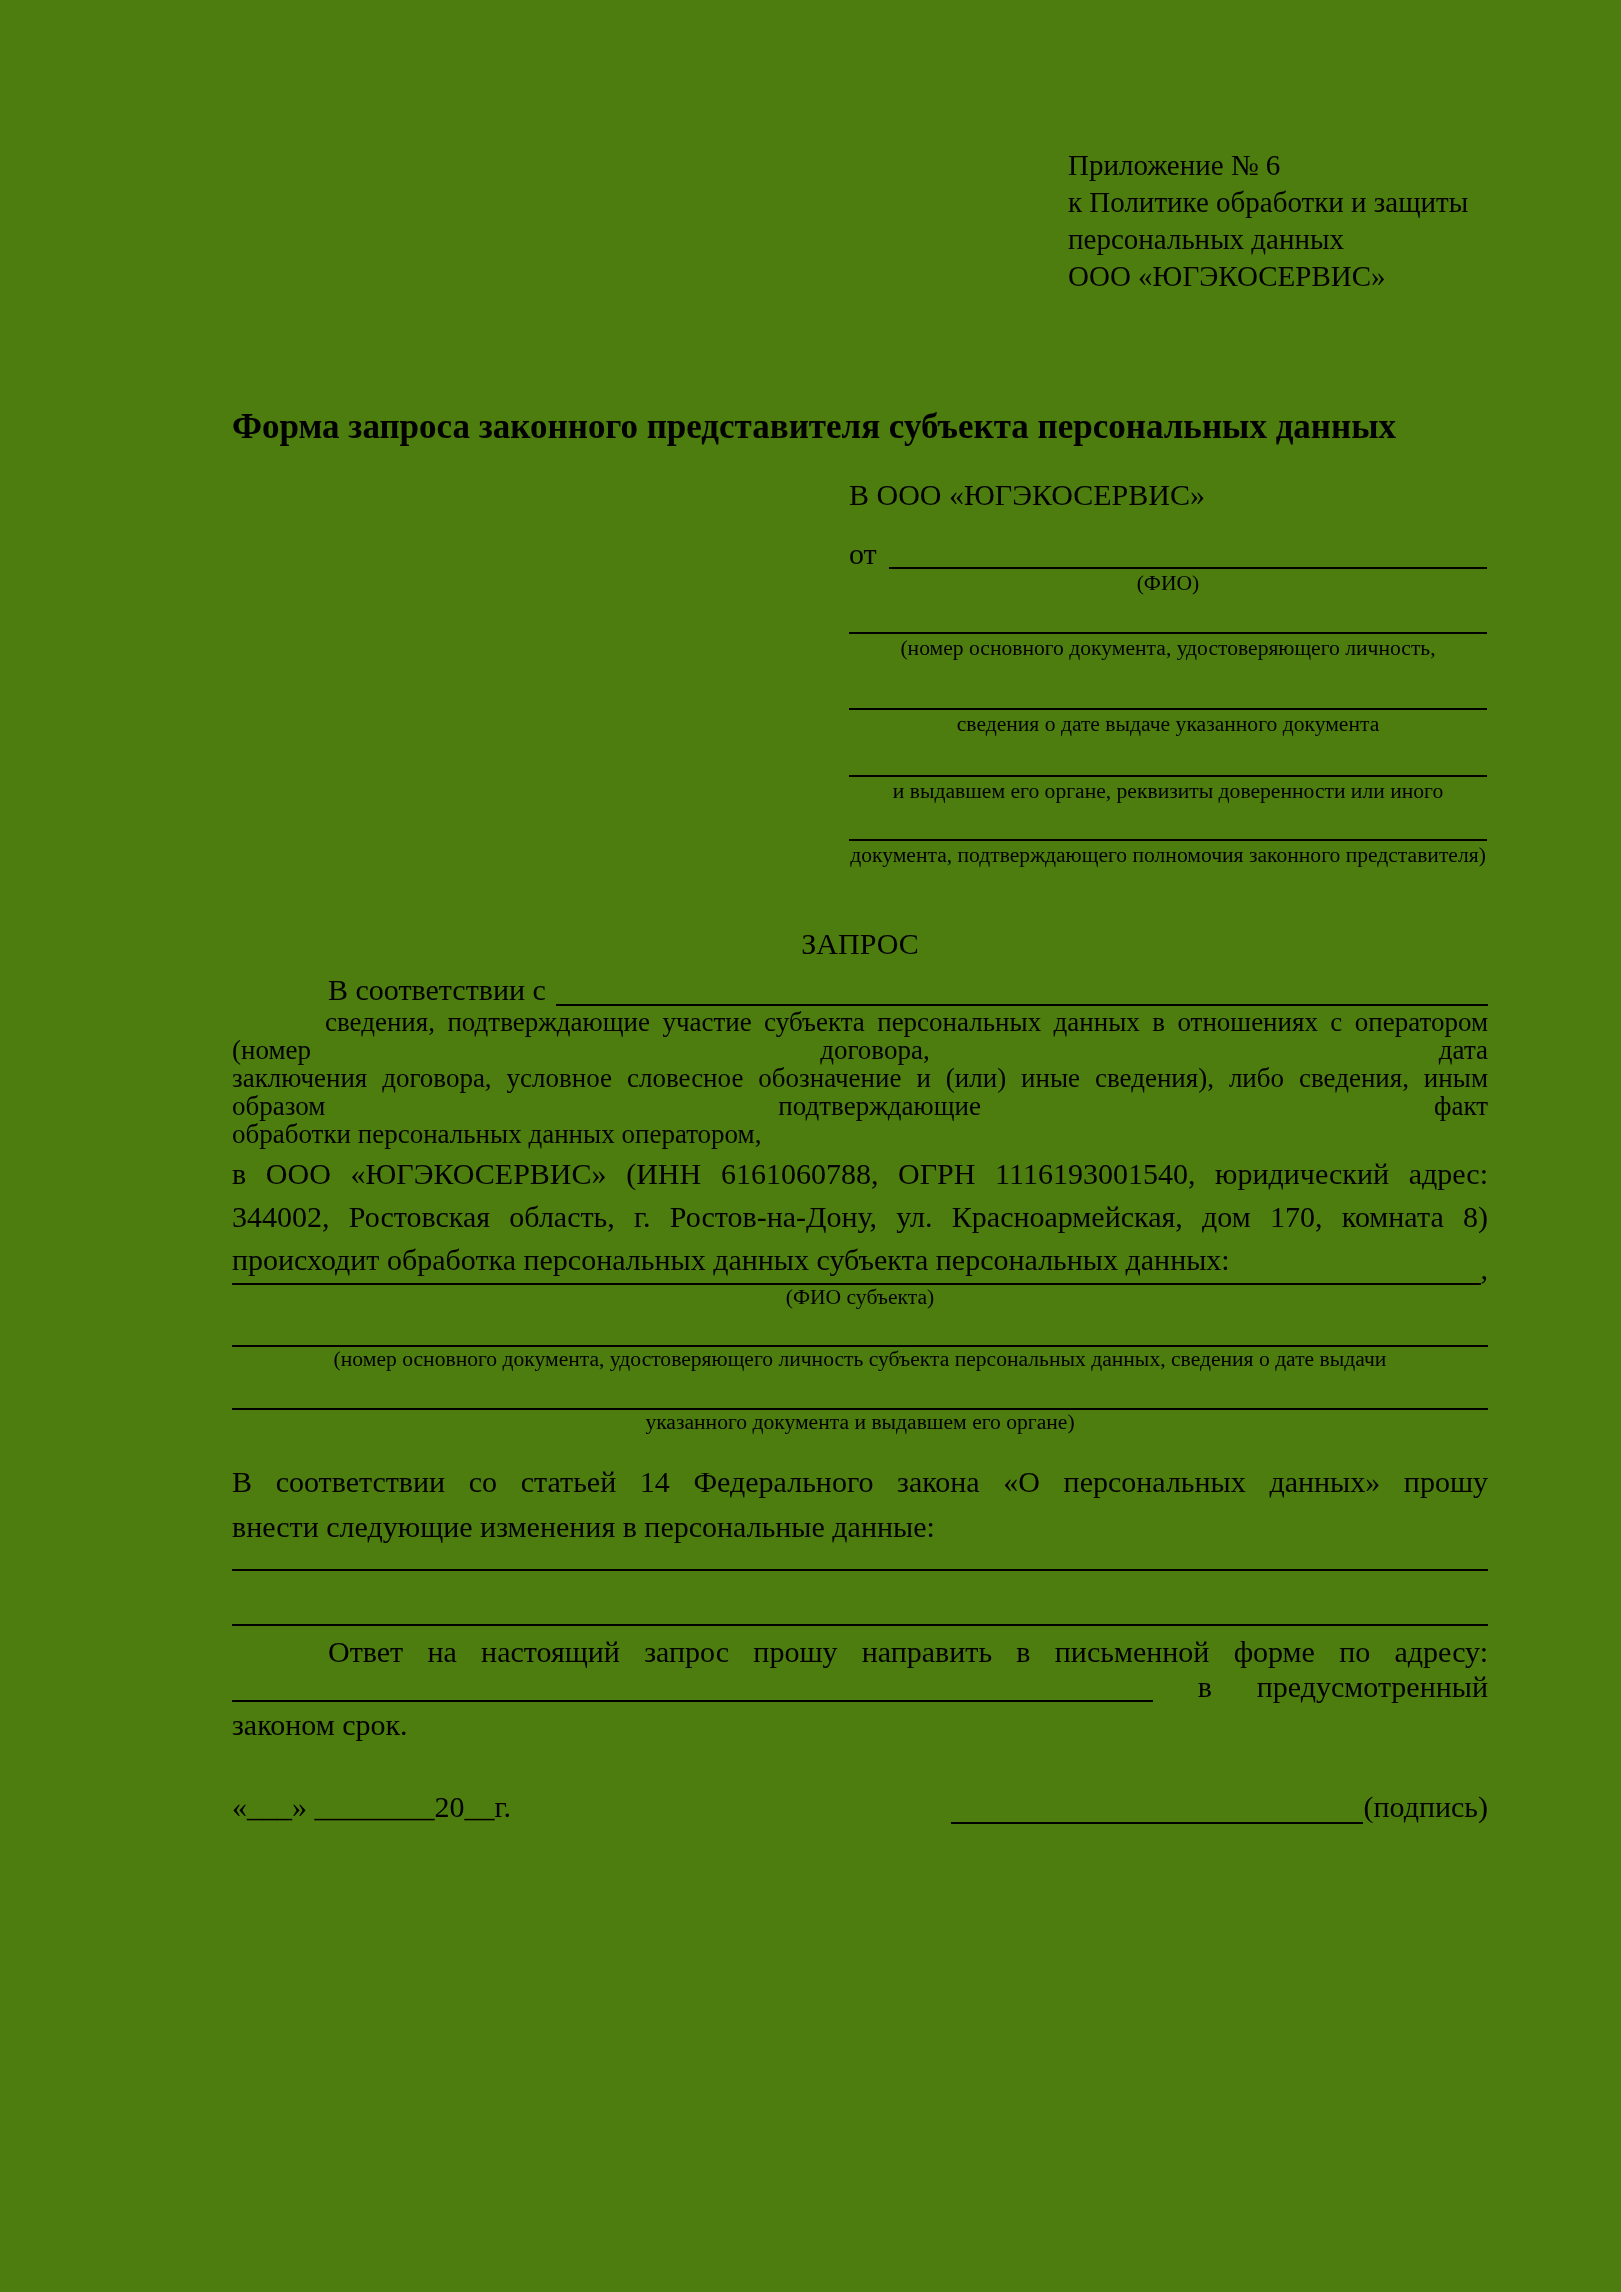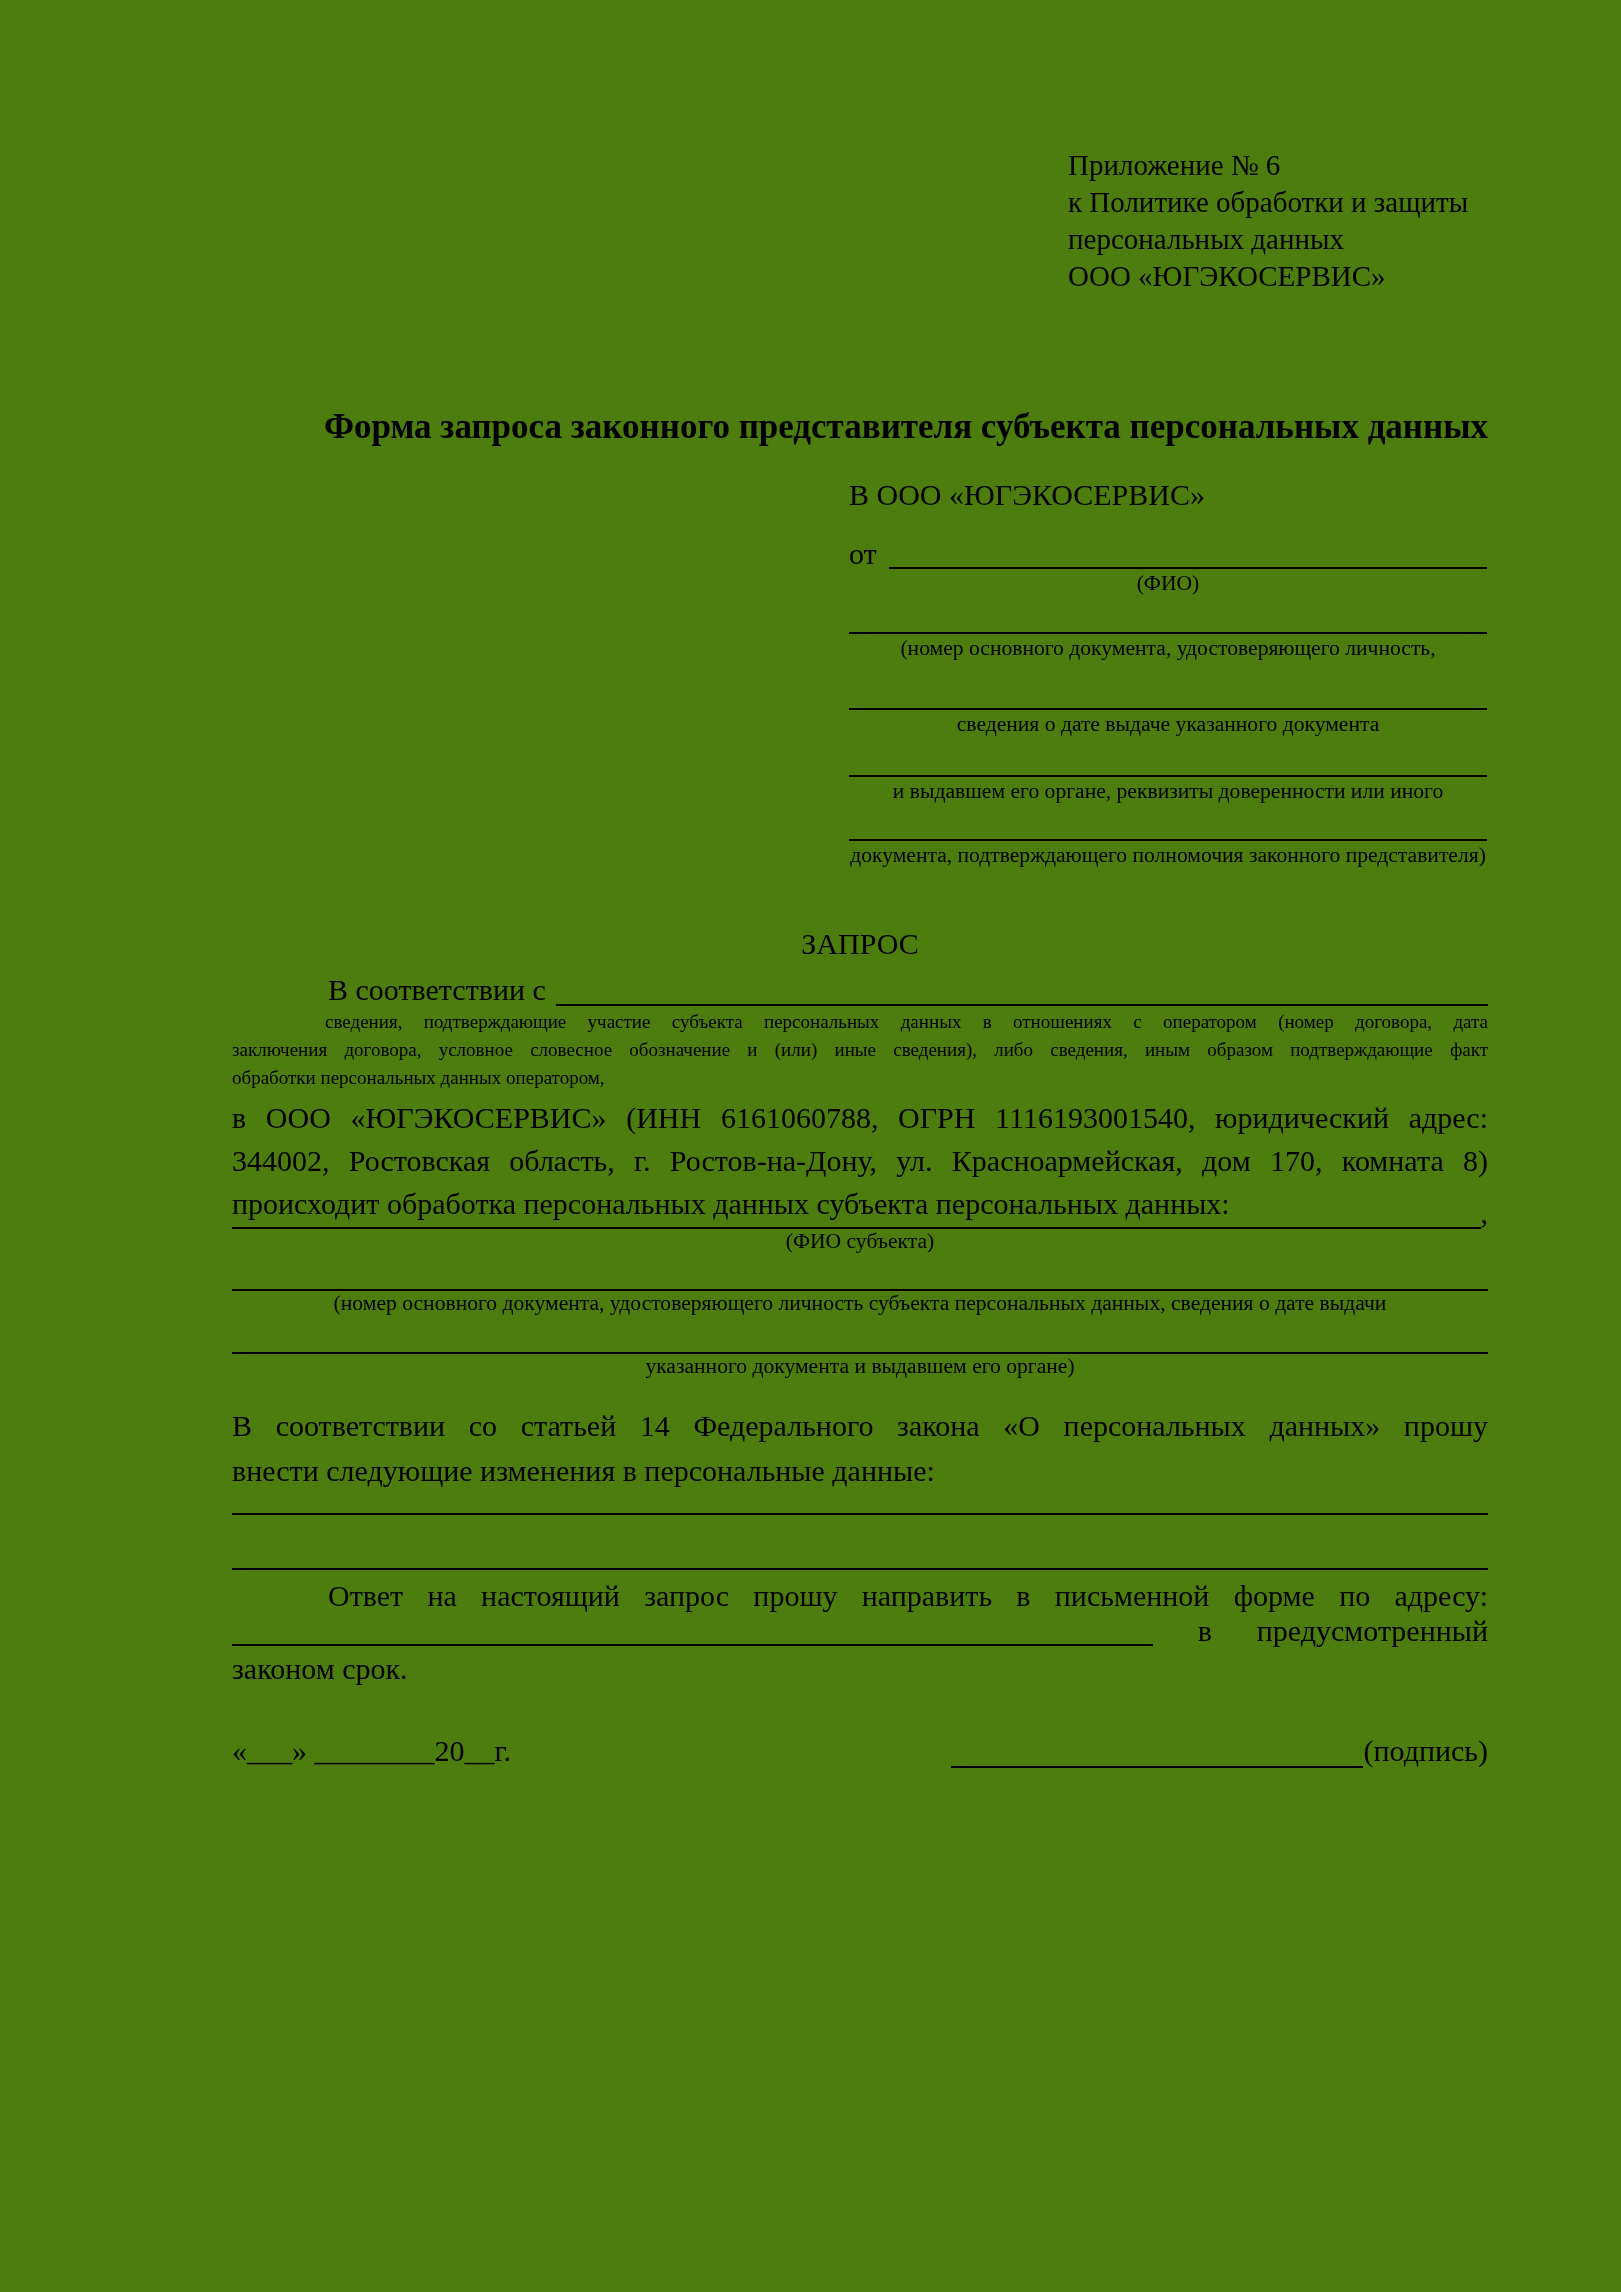--- a/index.html
+++ b/index.html
@@ -22,36 +22,36 @@
   .h20 { height: 19.6px; } .h54 { height: 53px; }
   .cap { font-size: 21.6px; line-height: 25.5px; text-align: center; }
   .row { display: flex; margin-top: 27px; }
   .row .fill { flex: 1 1 auto; align-self: stretch; }
   .jl { text-align: justify; text-align-last: justify; }
 
   
   .hdr { margin-left: 836px; font-size: 29px; line-height: 37px; white-space: nowrap; }
 
   
-  .title { margin-top: 108px; text-align: right; font-weight: bold;
+  .title { margin-top: 108px; text-align: left; font-weight: bold;
            font-size: 35px; line-height: 48px; }
 
   
   .addr { margin-left: 617px; width: 638px; margin-top: 27.4px; }
   .addr .org { line-height: 33px; }
   .addr .from-row { height: 31px; line-height: 31px; }
   .addr .from-row .fill { margin-left: 11.8px; }
   .addr .cap { margin-top: 2px; }
 
   
   .zapros { margin-top: 57px; text-align: center; line-height: 35px; }
   .intro-row { margin-top: 11.8px; height: 33px; line-height: 33px; }
   .intro-row .lbl { margin-left: 96px; white-space: nowrap; }
   .intro-row .fill { margin-left: 9.8px; }
-  .footnote { margin-top: 2px; font-size: 19px; line-height: 28px; }
+  .footnote { margin-top: 2px; font-size: 27px; line-height: 28px; }
   .footnote .ind { text-indent: 93px; }
   .body-line { line-height: 43px; }
   .art-line { line-height: 45px; }
   .operator { margin-top: 3.9px; }
   .subject-row { margin-top: -29px; height: 33px; line-height: 33px; }
   .article { margin-top: 24px; }
   .answer1 { margin-top: 9.8px; line-height: 33px; text-indent: 96px; }
   .answer2 { margin-top: 5.9px; height: 27.4px; line-height: 30px;
              justify-content: space-between; align-items: flex-end; }
   .answer2 .addr-bl { width: 921px; align-self: stretch; }

